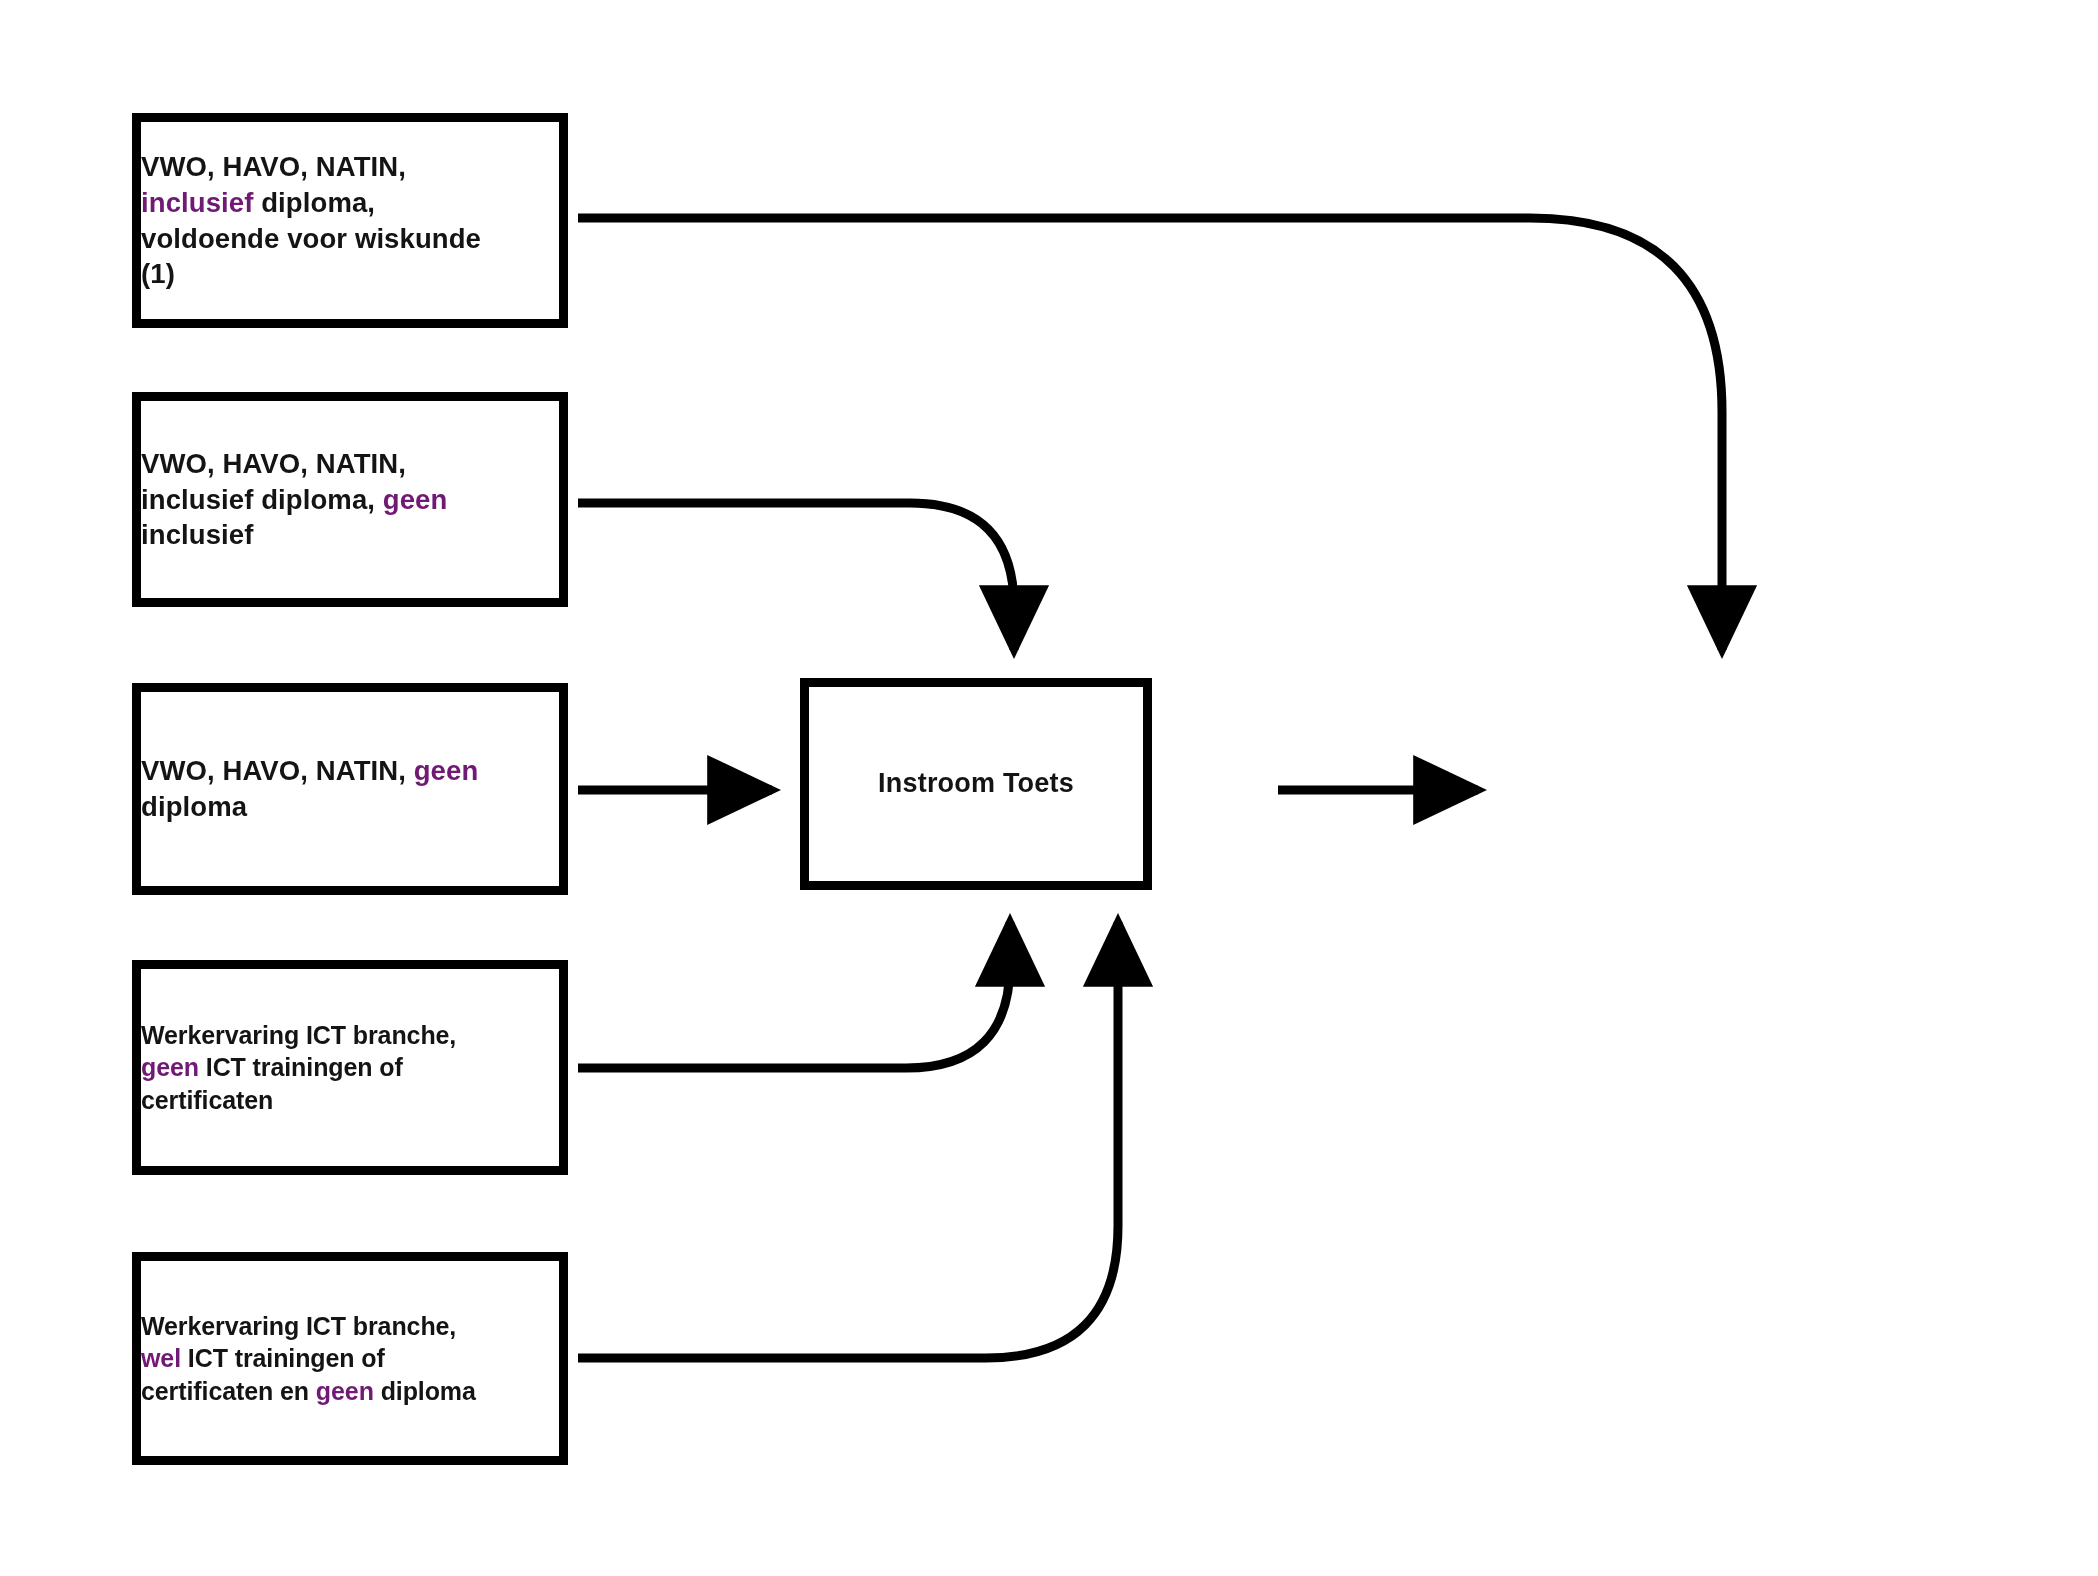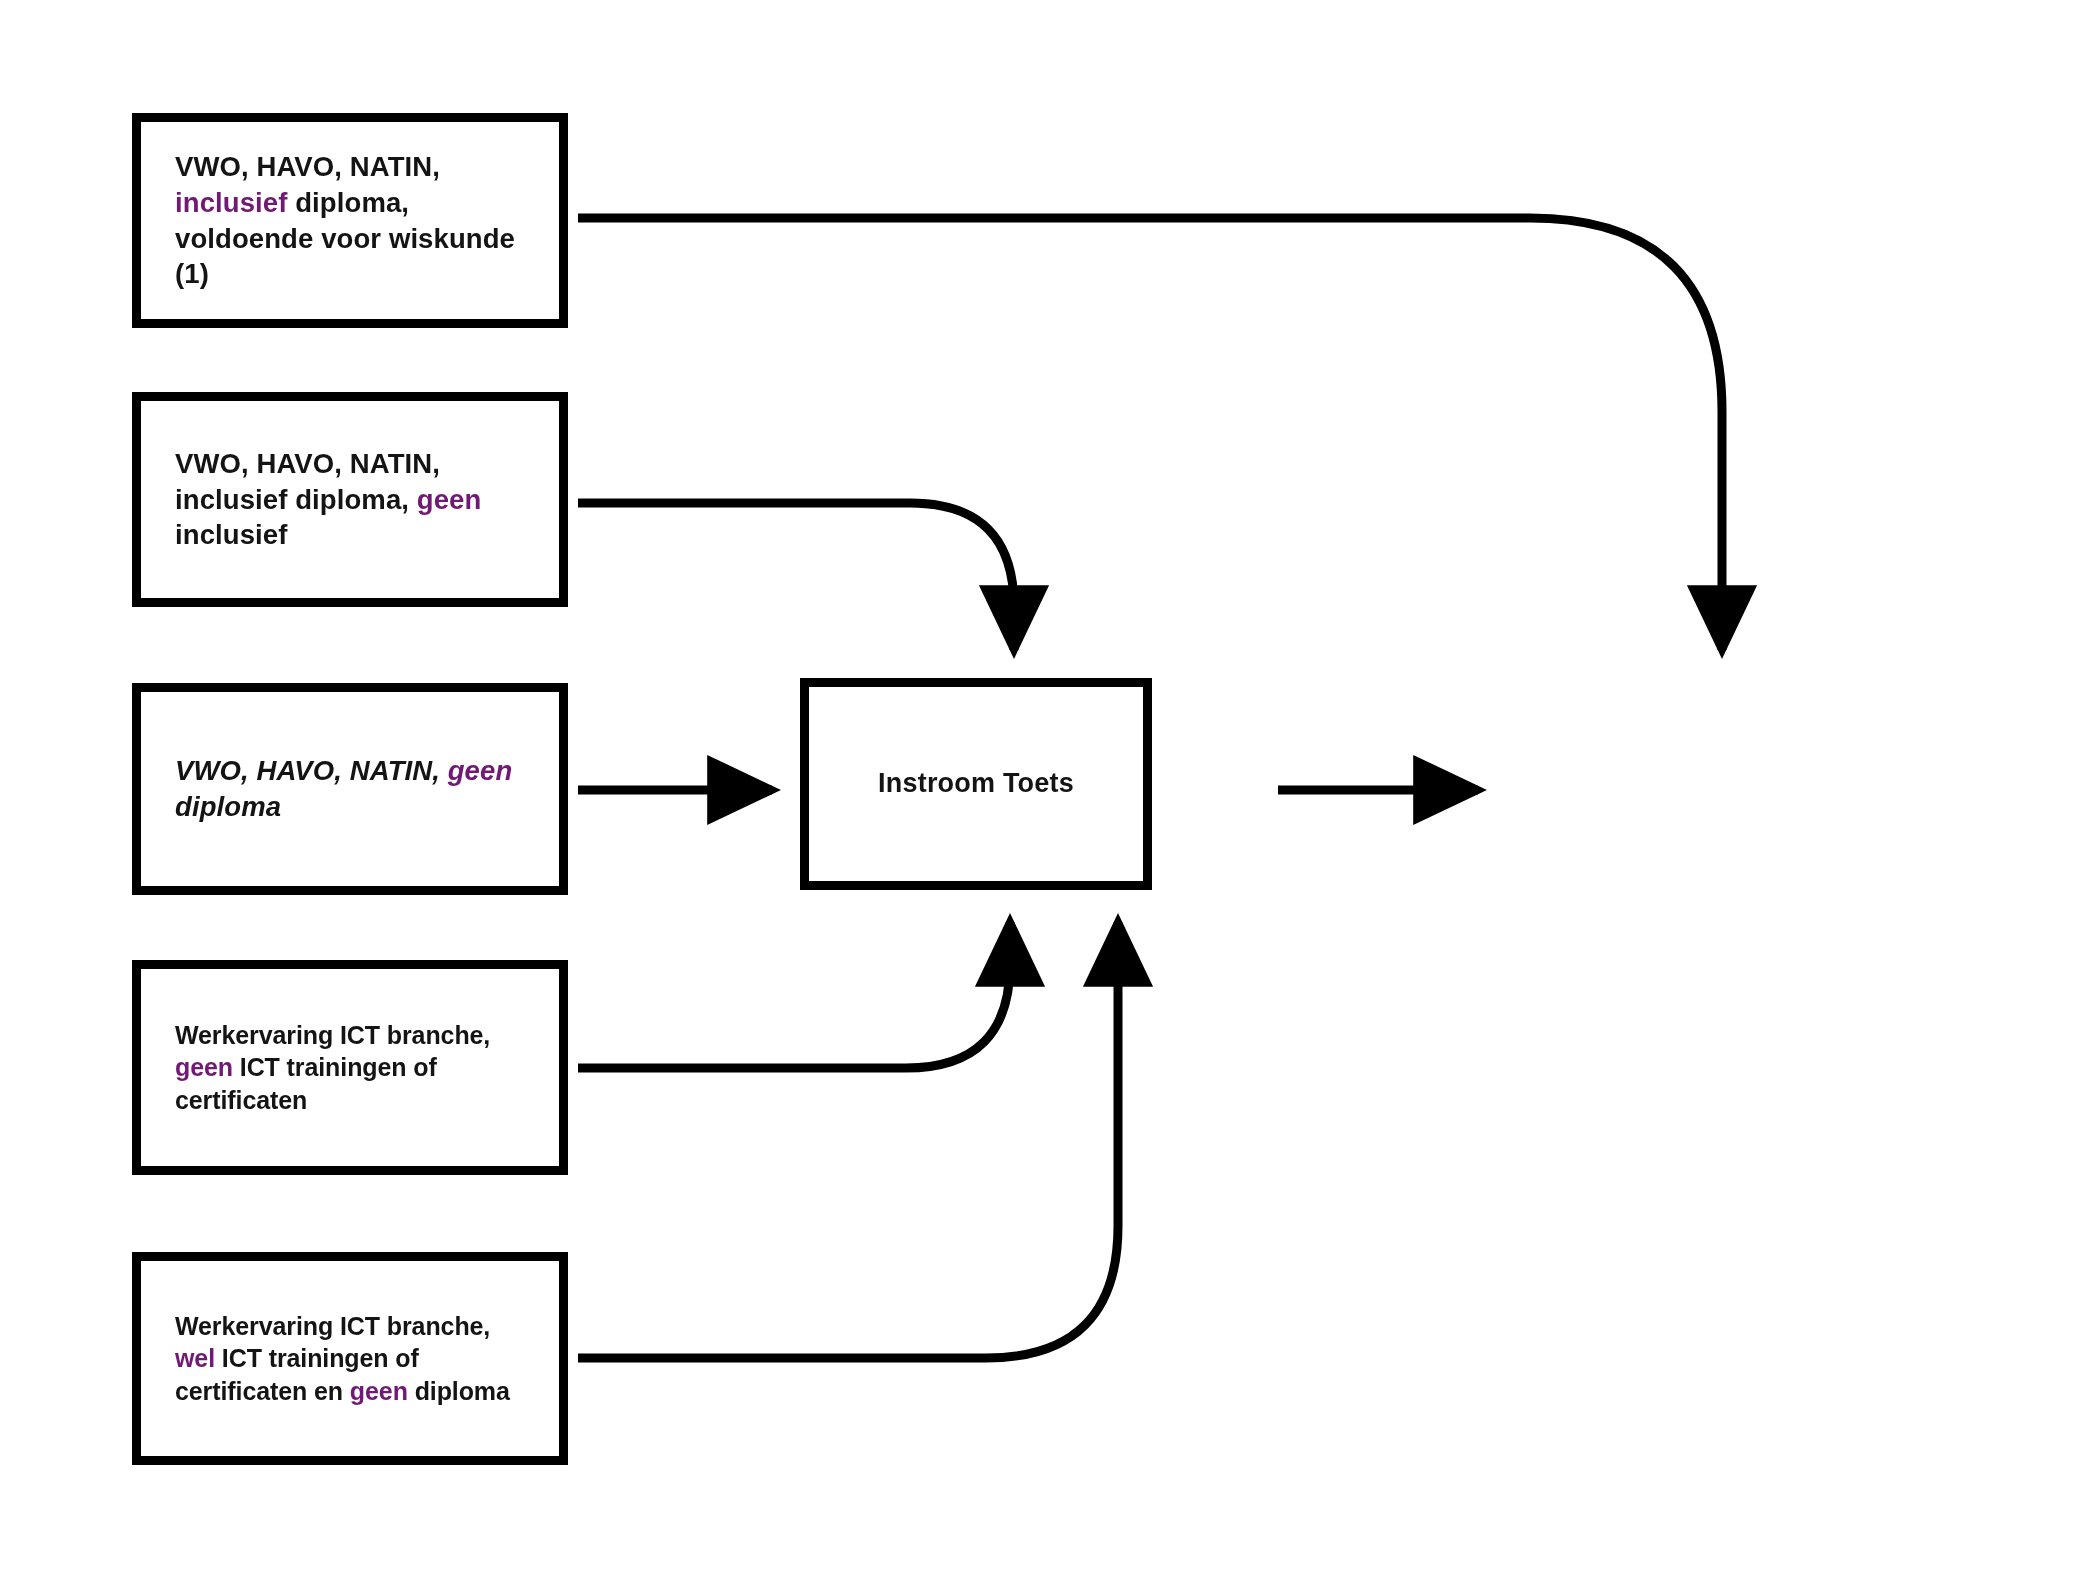--- a/index.html
+++ b/index.html
@@ -35,21 +35,20 @@
   }
   .node .node-text {
     display: block;
     width: 100%;
     color: #141414;
     font-weight: bold;
     line-height: 1.30;
   }
   
   .node.input-node .node-text {
-    padding-left: 34px;
     padding-right: 10px;
     text-align: left;
   }
   .node.input-node.edu .node-text {
     font-size: 27.5px;
     letter-spacing: 0.1px;
   }
   .node.input-node.work .node-text {
     font-size: 25px;
     letter-spacing: -0.1px;
@@ -59,21 +58,21 @@
     text-align: center;
     font-size: 27px;
     letter-spacing: 0.2px;
   }
   .hl {
     color: #701a75;
   }
   
   #box-hv-wisk   { left: 132px; top: 113px;  width: 436px; height: 215px; }
   #box-hv-geenw  { left: 132px; top: 392px;  width: 436px; height: 215px; }
-  #box-hv-geend  { left: 132px; top: 683px;  width: 436px; height: 212px; font-style: italic; }
+  #box-hv-geend  { left: 132px; top: 683px;  width: 436px; height: 212px; }
   #box-work-geen { left: 132px; top: 960px;  width: 436px; height: 215px; }
   #box-work-wel  { left: 132px; top: 1252px; width: 436px; height: 213px; }
   #box-toets     { left: 800px; top: 678px;  width: 352px; height: 212px; }
   #box-prop      { left: 1505px; top: 677px; width: 435px; height: 211px; }
 </style>
 </head>
 <body>
 
 <div id="canvas">
 

